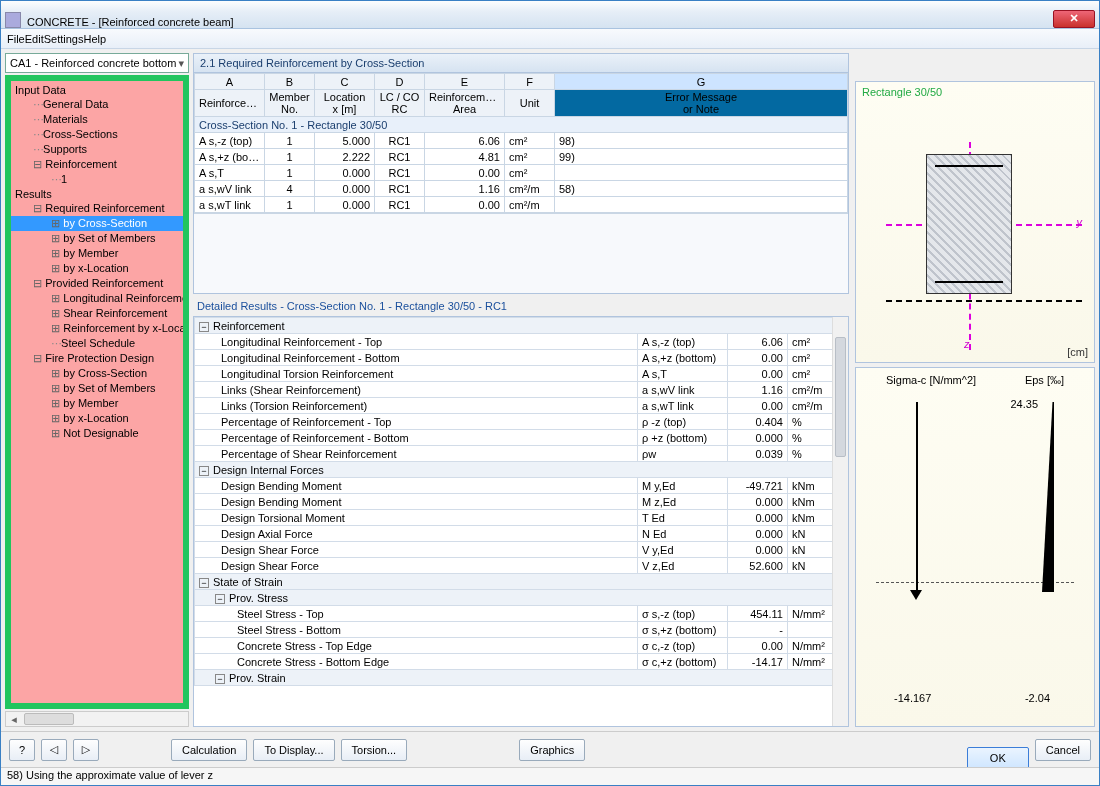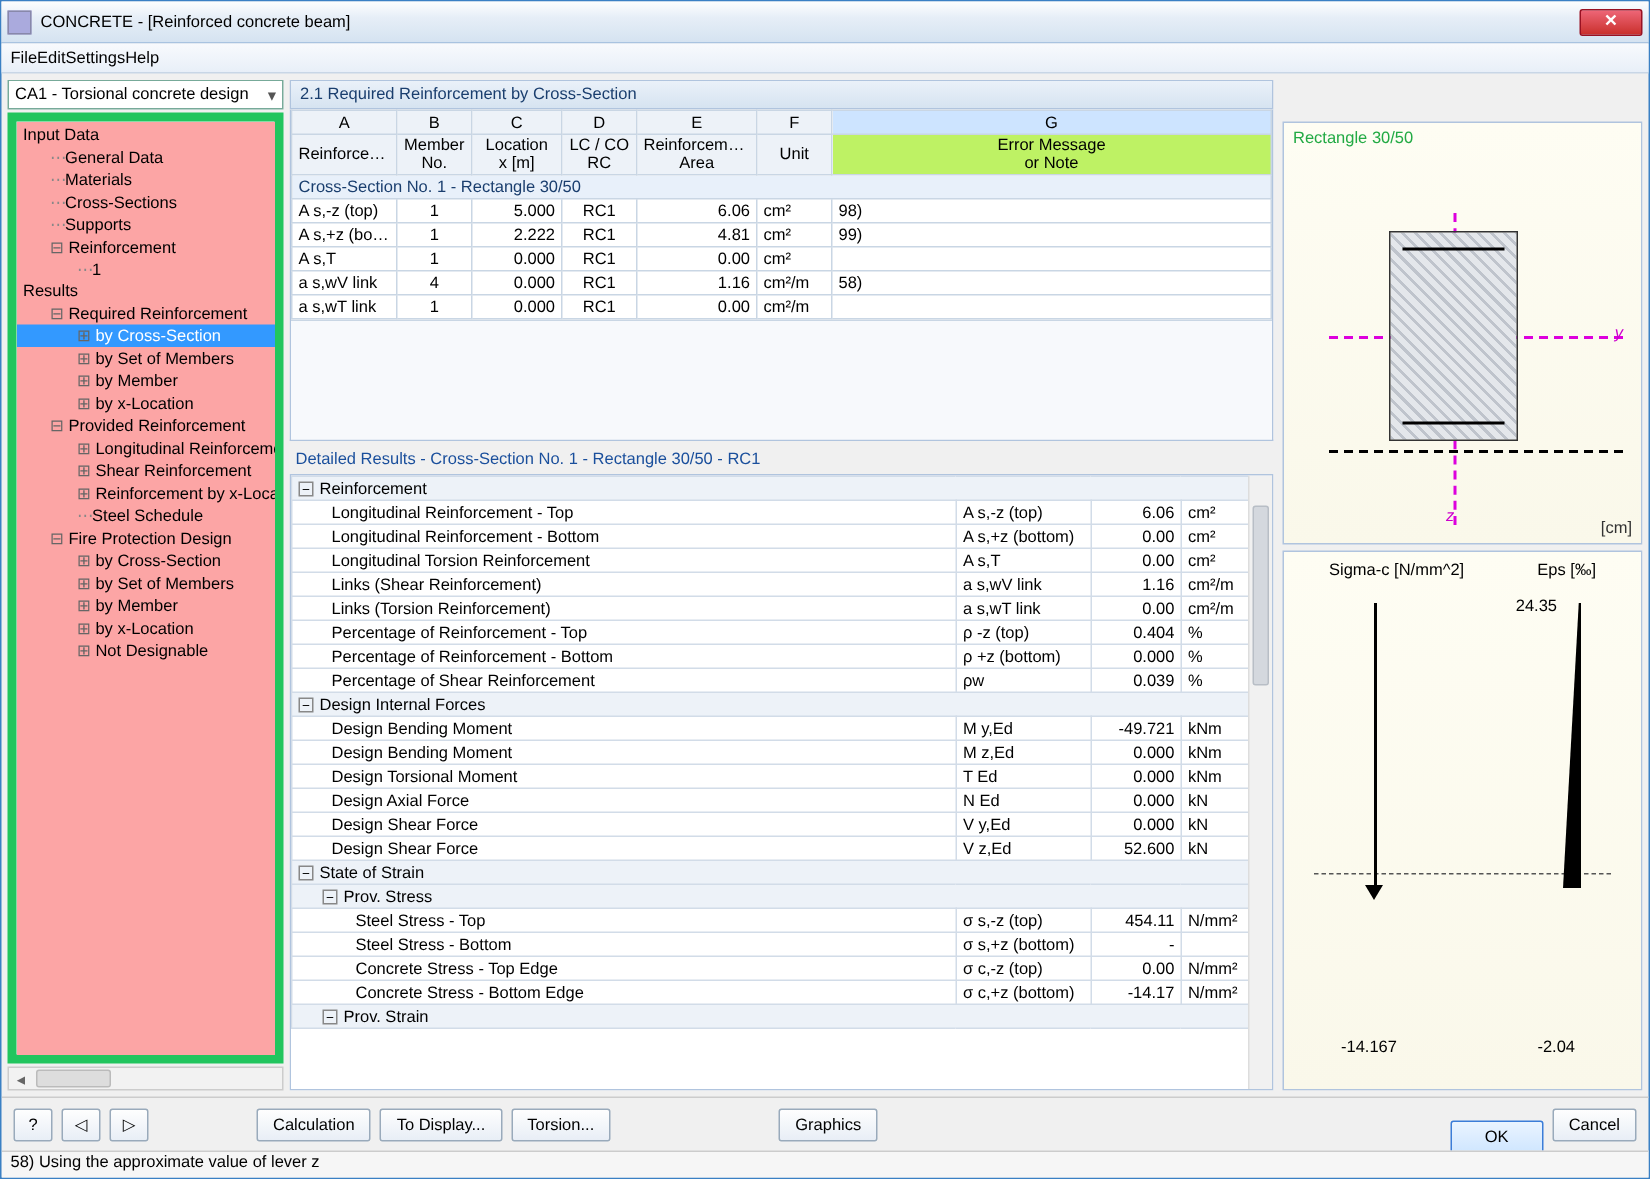--- a/index.html
+++ b/index.html
@@ -1,18 +1,18 @@
 <!DOCTYPE html>
 <html><head>
 <meta charset="utf-8">
 <style>
 * { box-sizing: border-box; margin: 0; padding: 0; font-family: "Segoe UI", Tahoma, sans-serif; font-size: 11px; }
 body { background: #fff; }
 .window { width: 1100px; height: 786px; border: 1px solid #3a80c4; background: #f0f0f0; display: flex; flex-direction: column; }
-.titlebar { height: 28px; background: linear-gradient(#fdfefe,#e6eef7 40%,#d5e3f1); display: flex; align-items: center; padding: 0 4px; border-bottom: 1px solid #a9c3e0; }
+.titlebar { height: 28px; background: linear-gradient(#fdfefe,#e6eef7 40%,#d5e3f1); display: flex; align-items: flex-end; padding: 0 4px; border-bottom: 1px solid #a9c3e0; }
 .titlebar .icon { width: 16px; height: 16px; background: #aad; border: 1px solid #88a; margin-right: 6px; }
 .titlebar .title { flex: 1; color: #000; }
 .titlebar .close { width: 42px; height: 18px; background: linear-gradient(#e67,#c9302c); border: 1px solid #912; border-radius: 2px; color: #fff; text-align: center; line-height: 14px; font-weight: bold; cursor: pointer; }
 .menubar { height: 20px; background: linear-gradient(#f8fafd,#e8eff8); border-bottom: 1px solid #c8d6e6; display: flex; align-items: center; padding: 0 6px; gap: 0; }
 .menubar span { cursor: pointer; }
 .body { flex: 1; display: flex; padding: 4px; gap: 4px; overflow: hidden; }
 .leftcol { width: 184px; display: flex; flex-direction: column; }
 .combo { height: 20px; border: 1px solid #7a9; background: #fff; display: flex; align-items: center; padding: 0 4px; margin-bottom: 2px; position: relative; }
 .combo::after { content: "▾"; position: absolute; right: 4px; color: #555; }
 .tree { flex: 1; border: 6px solid #22c55e; background: #fca5a5; overflow: auto; padding: 2px 0; }
@@ -90,21 +90,21 @@
   </div>
   <div class="menubar">
     <span>File</span>
     <span>Edit</span>
     <span>Settings</span>
     <span>Help</span>
   </div>
   <div class="body">
     <div class="leftcol">
       <div class="combo">
-          <span style="overflow:hidden;white-space:nowrap;">CA1 - Torsional concrete design</span>
+          <span style="overflow:hidden;white-space:nowrap;">CA1 - Reinforced concrete bottom</span>
         </div>
       <div class="tree">
         <div class="d1">Input Data</div>
         <div class="d2 dot">General Data</div>
         <div class="d2 dot">Materials</div>
         <div class="d2 dot">Cross-Sections</div>
         <div class="d2 dot">Supports</div>
         <div class="d2 exp">Reinforcement</div>
         <div class="d3 dot">1</div>
         <div class="d1">Results</div>
@@ -155,21 +155,21 @@
               <th>F</th>
               <th style="background:#cde4ff">G</th>
             </tr>
             <tr>
               <th>Reinforcement</th>
               <th>Member<br>No.</th>
               <th>Location<br>x [m]</th>
               <th>LC / CO<br>RC</th>
               <th>Reinforcement<br>Area</th>
               <th>Unit</th>
-              <th style="background:#bef264">Error Message<br>or Note</th>
+              <th style="background:#0369a1">Error Message<br>or Note</th>
             </tr>
             <tr>
                   <td colspan="7" class="groupcell">Cross-Section No. 1 - Rectangle 30/50</td>
                 </tr>
             <tr>
                   <td class="l">A s,-z (top)</td>
                   <td class="c">1</td>
                   <td class="r">5.000</td>
                   <td class="c">RC1</td>
                   <td class="r">6.06</td>

